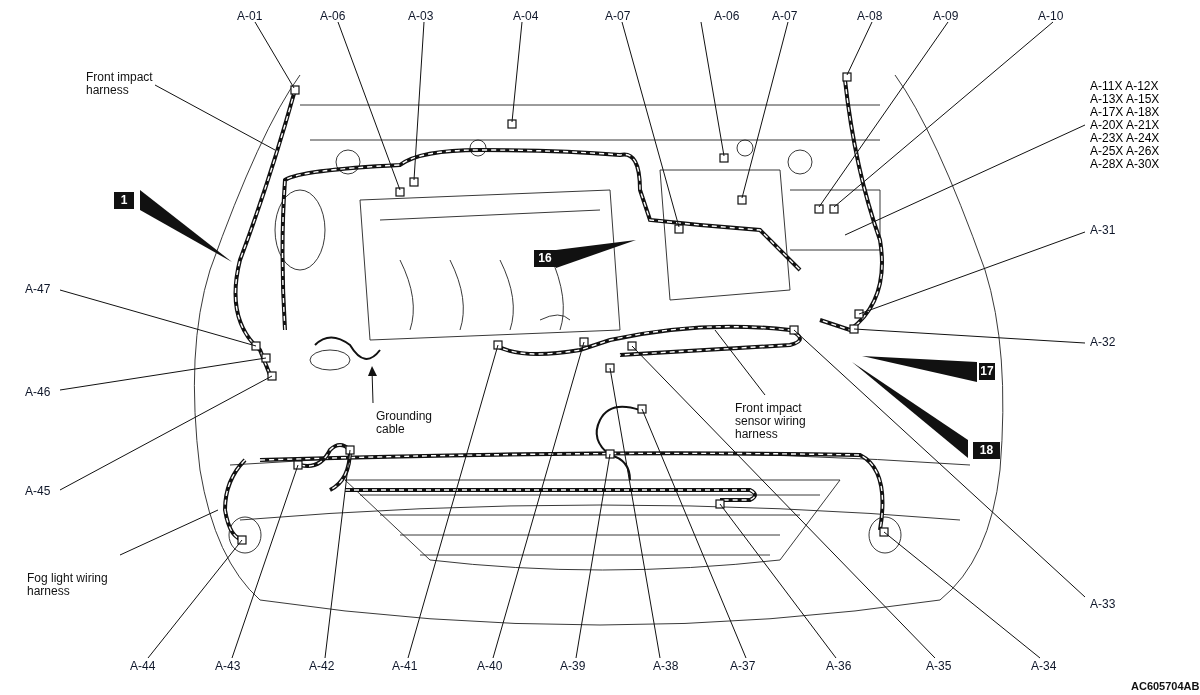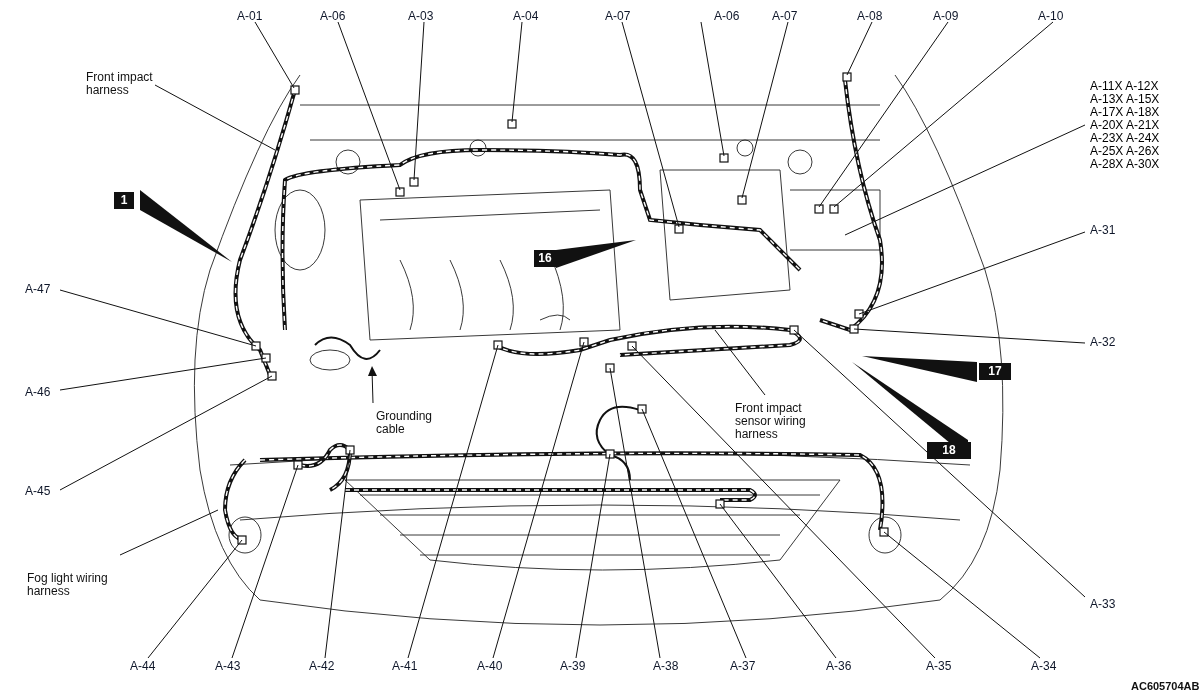--- a/index.html
+++ b/index.html
@@ -188,16 +188,16 @@
 <div class="note" style="left:376px;top:410px">Grounding
 cable</div>
 <div class="note" style="left:735px;top:402px">Front impact
 sensor wiring
 harness</div>
 <div class="note" style="left:27px;top:572px">Fog light wiring
 harness</div>
 
 <div class="box" style="left:114px;top:192px;width:20px">1</div>
 <div class="box" style="left:534px;top:250px;width:22px">16</div>
-<div class="box" style="left:979px;top:363px;width:32px">17</div>
-<div class="box" style="left:927px;top:442px;width:44px">18</div>
+<div class="box" style="left:979px;top:363px;width:16px">17</div>
+<div class="box" style="left:973px;top:442px;width:27px">18</div>
 
 <div class="code" style="left:1131px;top:680px">AC605704AB</div>
 
 </body></html>

